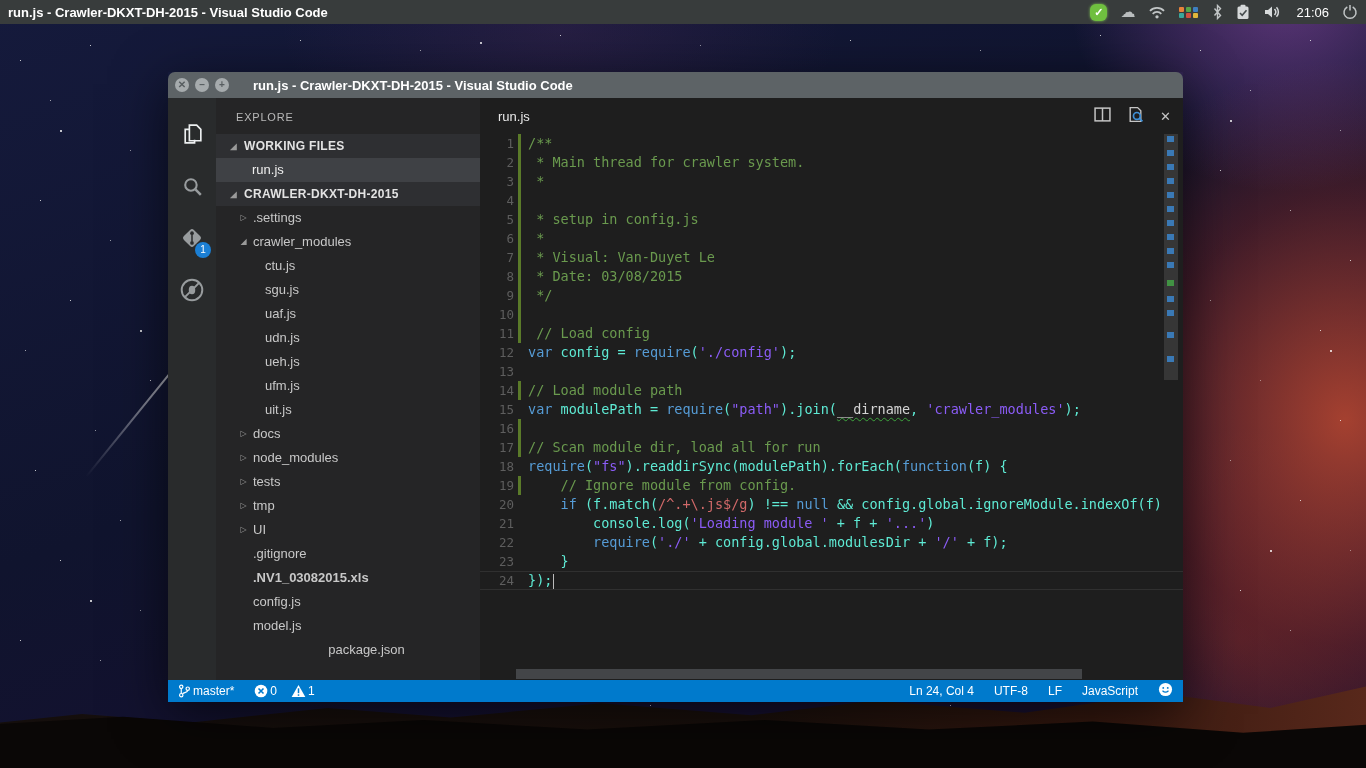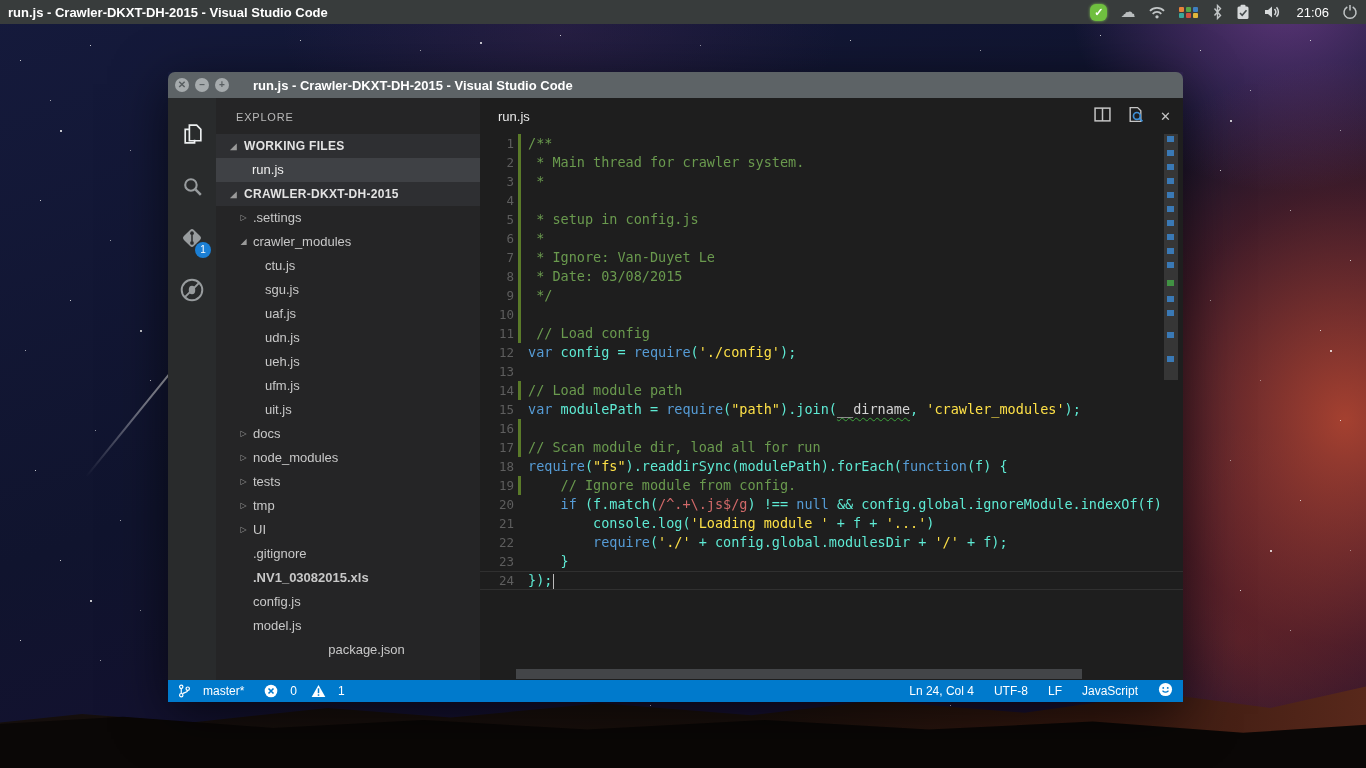--- a/index.html
+++ b/index.html
@@ -79,36 +79,36 @@
   .codearea{position:absolute;top:36px;left:0;right:0;bottom:0;font-family:"DejaVu Sans Mono",monospace;font-size:13.5px}
   .line{height:19px;line-height:19px;display:flex;white-space:pre}
   .line.cur{box-shadow:inset 0 1px 0 #303030,inset 0 -1px 0 #303030}
   .ln{width:34px;text-align:right;color:#5e5e5e;flex:none;font-size:12.5px}
   .bar{width:3px;margin-left:4px;flex:none}
   .bar.on{background:#5a7a29}
   .ct{margin-left:7px}
   .tk-c{color:#6a9a4e}
   .tk-k{color:#569cd6}
   .tk-p{color:#5eead4}
-  .tk-s{color:#fde047}
+  .tk-s{color:#8b5cf6}
   .tk-r{color:#d16969}
   .tk-w{color:#d4d4d4;text-decoration:underline wavy #3da33d;text-decoration-thickness:1px;text-underline-offset:3px}
   .caret{display:inline-block;width:1px;height:15px;background:#bbb;vertical-align:middle;margin-left:1px}
 
   .ruler{position:absolute;top:0;right:5px;width:14px;bottom:12px}
   .vthumb{position:absolute;top:0;left:0;width:14px;height:246px;background:rgba(120,120,120,.28)}
   .rmark{position:absolute;left:3px;width:7px;height:6px}
   .rmark.b{background:#3a79b5}
   .rmark.g{background:#419243}
   .hthumb{position:absolute;left:36px;bottom:1px;width:566px;height:10px;background:#434548}
 
   .statusbar{height:22px;background:#007acc;display:flex;align-items:center;color:#fff;font-size:12px;padding:0 10px}
   .sb-left{display:flex;align-items:center;gap:6px}
   .sb-right{margin-left:auto;display:flex;align-items:center;gap:20px}
-  .sb-item{display:flex;align-items:center;gap:12px}
+  .sb-item{display:flex;align-items:center;gap:2px}
 </style>
 </head>
 <body>
 
 <div class="sky"></div>
 <div class="stars"></div>
 <div class="stars2"></div>
 <div class="meteor"></div>
 <div class="mtn-back"></div>
 <div class="mtn-front"></div>
@@ -313,21 +313,21 @@
         </div>
       </div>
       <div class="codearea">
         <div>
             <div class="line"><span class="ln">1</span><span class="bar on"></span><span class="ct"><span class="tk-c">/**</span></span></div>
             <div class="line"><span class="ln">2</span><span class="bar on"></span><span class="ct"><span class="tk-c"> * Main thread for crawler system.</span></span></div>
             <div class="line"><span class="ln">3</span><span class="bar on"></span><span class="ct"><span class="tk-c"> *</span></span></div>
             <div class="line"><span class="ln">4</span><span class="bar on"></span></div>
             <div class="line"><span class="ln">5</span><span class="bar on"></span><span class="ct"><span class="tk-c"> * setup in config.js</span></span></div>
             <div class="line"><span class="ln">6</span><span class="bar on"></span><span class="ct"><span class="tk-c"> *</span></span></div>
-            <div class="line"><span class="ln">7</span><span class="bar on"></span><span class="ct"><span class="tk-c"> * Ignore: Van-Duyet Le</span></span></div>
+            <div class="line"><span class="ln">7</span><span class="bar on"></span><span class="ct"><span class="tk-c"> * Visual: Van-Duyet Le</span></span></div>
             <div class="line"><span class="ln">8</span><span class="bar on"></span><span class="ct"><span class="tk-c"> * Date: 03/08/2015</span></span></div>
             <div class="line"><span class="ln">9</span><span class="bar on"></span><span class="ct"><span class="tk-c"> */</span></span></div>
             <div class="line"><span class="ln">10</span><span class="bar on"></span><span class="ct"></span></div>
             <div class="line"><span class="ln">11</span><span class="bar on"></span><span class="ct"><span class="tk-c"> // Load config</span></span></div>
             <div class="line"><span class="ln">12</span><span class="bar"></span><span class="ct"><span class="tk-k">var</span><span class="tk-p"> config = </span><span class="tk-k">require</span><span class="tk-p">(</span><span class="tk-s">'./config'</span><span class="tk-p">);</span></span></div>
             <div class="line"><span class="ln">13</span><span class="bar"></span><span class="ct"></span></div>
             <div class="line"><span class="ln">14</span><span class="bar on"></span><span class="ct"><span class="tk-c">// Load module path</span></span></div>
             <div class="line"><span class="ln">15</span><span class="bar"></span><span class="ct"><span class="tk-k">var</span><span class="tk-p"> modulePath = </span><span class="tk-k">require</span><span class="tk-p">(</span><span class="tk-s">"path"</span><span class="tk-p">).join(</span><span class="tk-w">__dirname</span><span class="tk-p">, </span><span class="tk-s">'crawler_modules'</span><span class="tk-p">);</span></span></div>
             <div class="line"><span class="ln">16</span><span class="bar on"></span><span class="ct"></span></div>
             <div class="line"><span class="ln">17</span><span class="bar on"></span><span class="ct"><span class="tk-c">// Scan module dir, load all for run</span></span></div>

